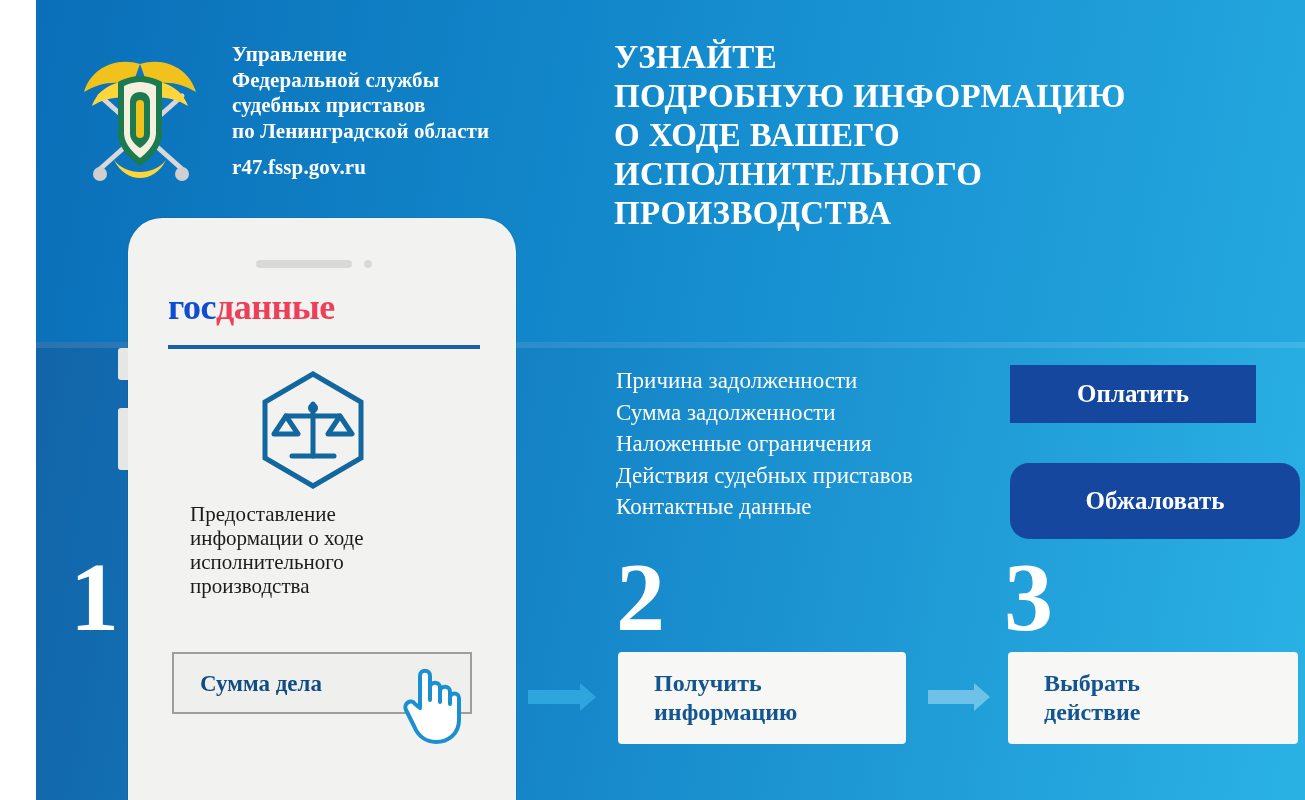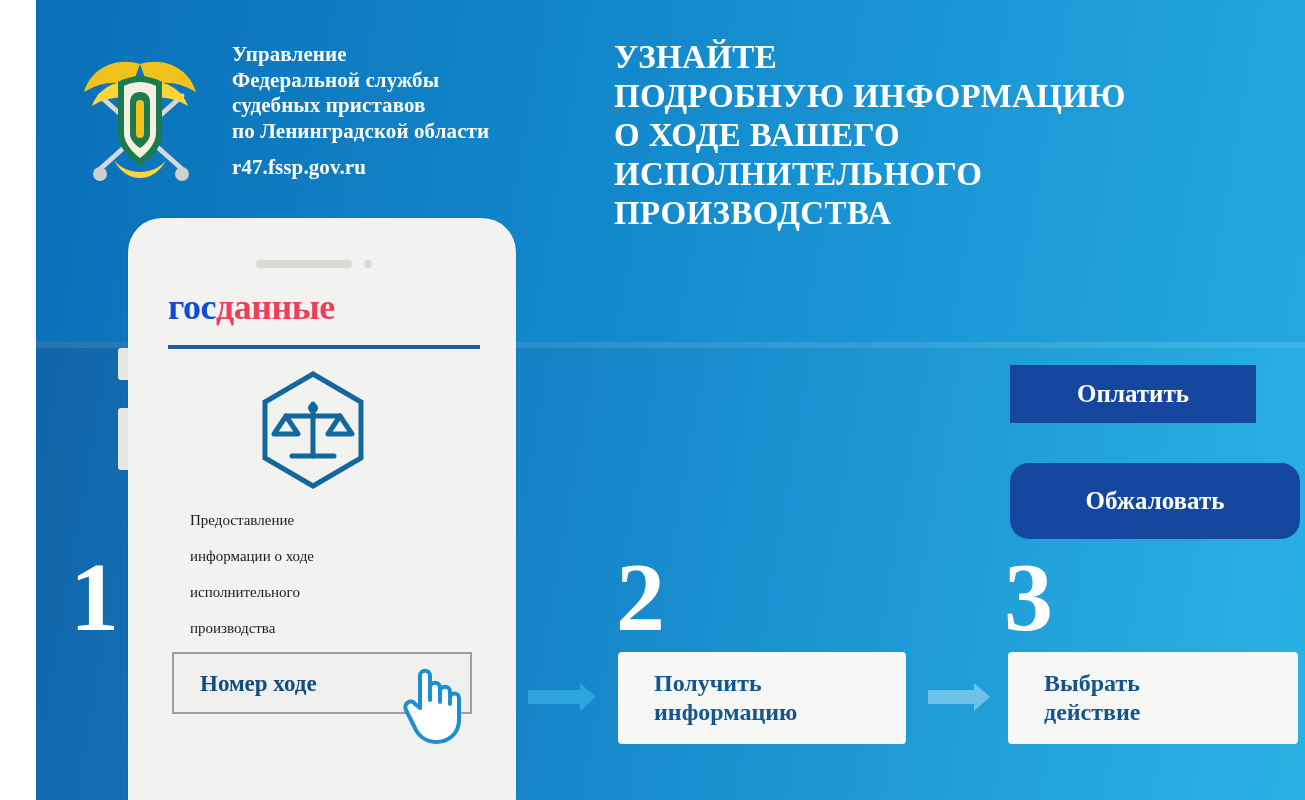--- a/index.html
+++ b/index.html
@@ -126,22 +126,22 @@
   .scales-icon {
     position: absolute;
     left: 130px; top: 152px;
     width: 110px; height: 120px;
   }
   .phone-caption {
     position: absolute;
     left: 62px; top: 284px;
     width: 320px;
     color: #1b1b1b;
-    font-size: 15px;
-    line-height: 36px;
+    font-size: 21px;
+    line-height: 24px;
     white-space: pre-line;
   }
   .case-field {
     position: absolute;
     left: 44px; top: 434px;
     width: 300px; height: 62px;
     background: #efefed;
     border: 2px solid #9e9e9b;
     box-sizing: border-box;
   }
@@ -290,34 +290,41 @@
         <path d="M70 64 L82 46 L94 64 Z" fill="none" stroke="#11679e" stroke-width="5" stroke-linejoin="round"></path>
       </svg>
     </div>
 
     <div class="phone-caption">Предоставление
 информации о ходе
 исполнительного
 производства</div>
 
     <div class="case-field">
-      <div class="case-field-label">Номер ходе</div>
+      <div class="case-field-label">Сумма дела</div>
     </div>
 
     <div class="cursor-hand">
       <svg viewBox="0 0 76 86" width="76" height="86" aria-hidden="true">
         <path d="M24 48 L24 16 C24 9 34 9 34 16 L34 40 L34 28 C34 21 44 21 44 28 L44 42 L44 32 C44 25 54 25 54 32 L54 44 L54 38 C54 32 63 32 63 38 L63 60 C63 74 52 82 40 82 C30 82 22 76 18 66 L10 50 C7 44 15 38 19 44 Z" fill="#ffffff" stroke="#1b8fd0" stroke-width="4" stroke-linejoin="round"></path>
       </svg>
     </div>
   </div>
 
   <div class="step-num n1">1</div>
   <div class="step-num n2">2</div>
   <div class="step-num n3">3</div>
 
+  <div class="info-list">
+    <div>Причина задолженности</div>
+    <div>Сумма задолженности</div>
+    <div>Наложенные ограничения</div>
+    <div>Действия судебных приставов</div>
+    <div>Контактные данные</div>
+  </div>
 
   <div class="act-btn pay">Оплатить</div>
   <div class="act-btn appeal">Обжаловать</div>
 
   <div class="arrow a1"></div>
   <div class="arrow a2"></div>
 
   <div class="card c2">Получить
 информацию</div>
   <div class="card c3">Выбрать

